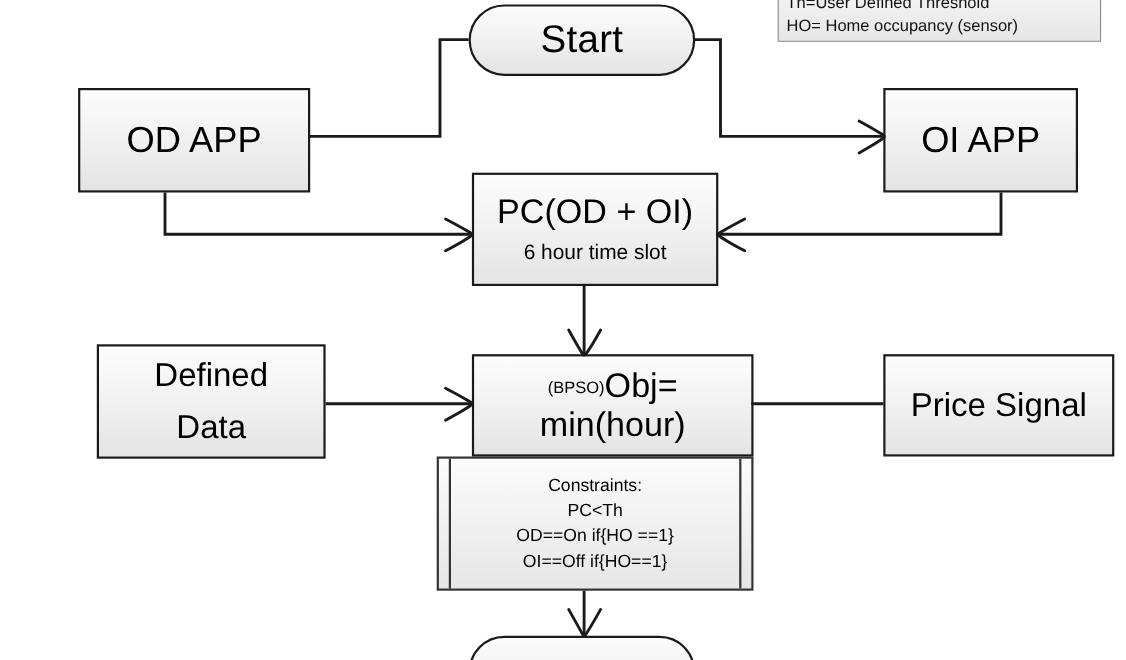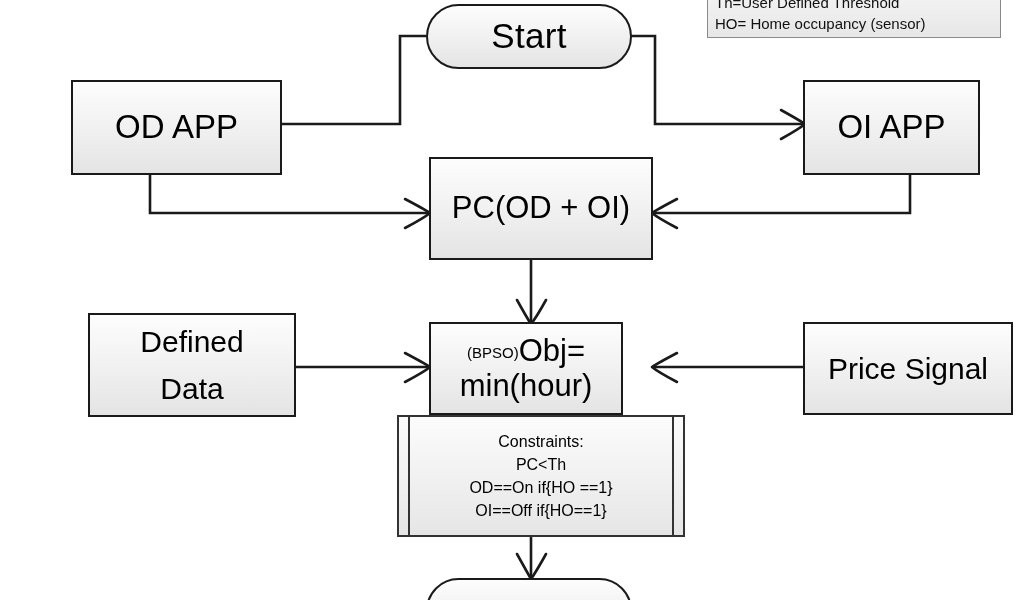--- a/index.html
+++ b/index.html
@@ -142,30 +142,31 @@
   <div class="node" style="left:47px; top:80px; width:211px; height:95px;margin-left:24px;">
     <span class="ln t-app">OD APP</span>
   </div>
 
   <div class="node" style="left:803px; top:80px; width:177px; height:95px;">
     <span class="ln t-app">OI APP</span>
   </div>
 
   <div class="node" style="left:429px; top:157px; width:224px; height:103px;">
     <span class="ln t-pc-main">PC(OD + OI)</span>
+    <span class="ln t-pc-sub">6 hour time slot</span>
   </div>
 
   <div class="node predef" style="left:397px; top:415px; width:288px; height:122px; z-index:2; justify-content:center;">
     <span class="ln t-cons">Constraints:</span>
     <span class="ln t-cons">PC&lt;Th</span>
     <span class="ln t-cons">OD==On if{HO ==1}</span>
     <span class="ln t-cons">OI==Off if{HO==1}</span>
   </div>
 
-  <div class="node" style="left:429px; top:322px; width:194px; height:93px; z-index:5;">
+  <div class="node" style="left:429px; top:322px; width:256px; height:93px; z-index:5;">
     <span class="ln t-obj-1">
       <span class="t-bpso">(BPSO)</span><span>Obj=</span>
     </span>
     <span class="ln t-obj-2">min(hour)</span>
   </div>
 
   <div class="node" style="left:88px; top:313px; width:208px; height:104px;">
     <span class="ln t-side">Defined</span>
     <span class="ln t-side2">Data</span>
   </div>

